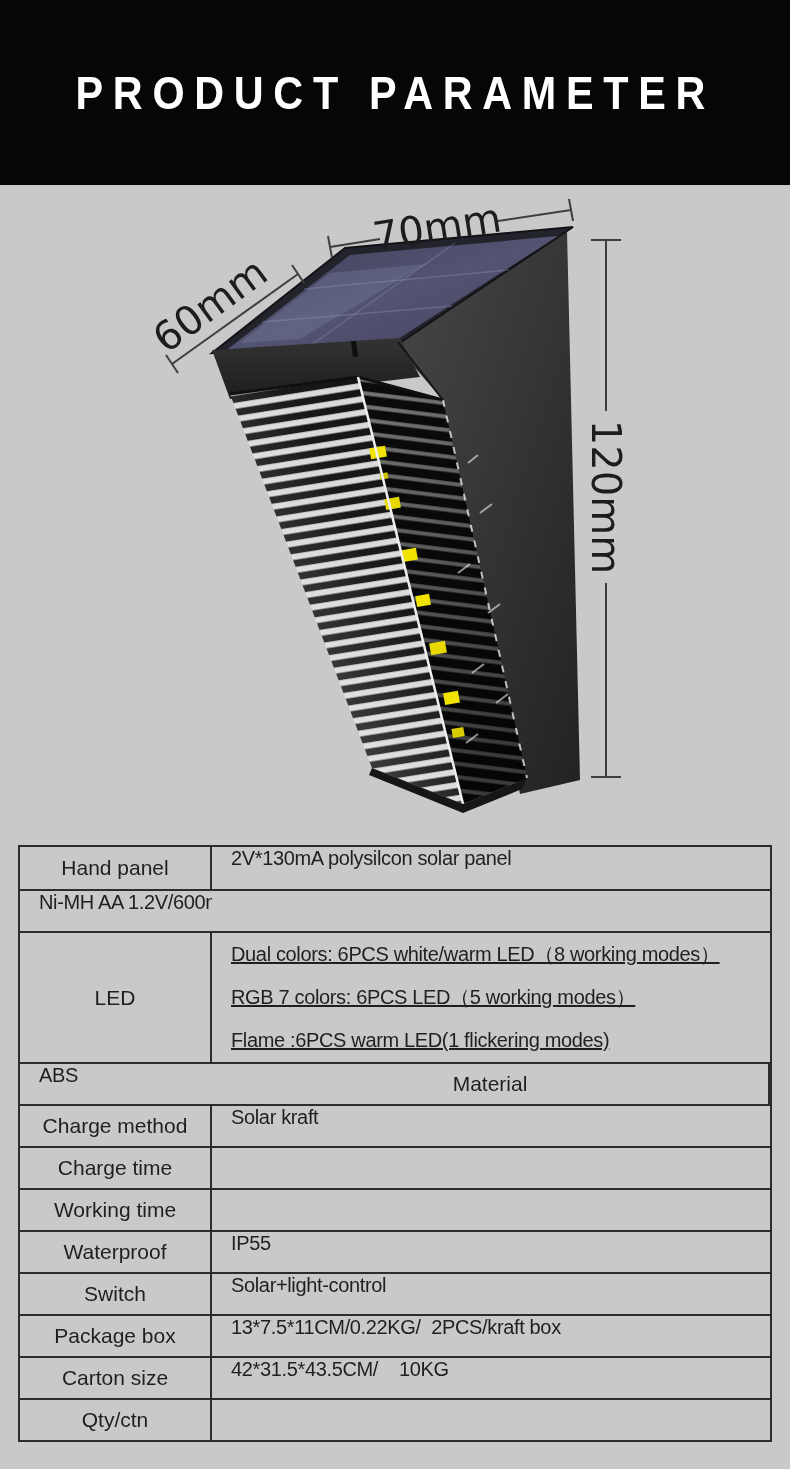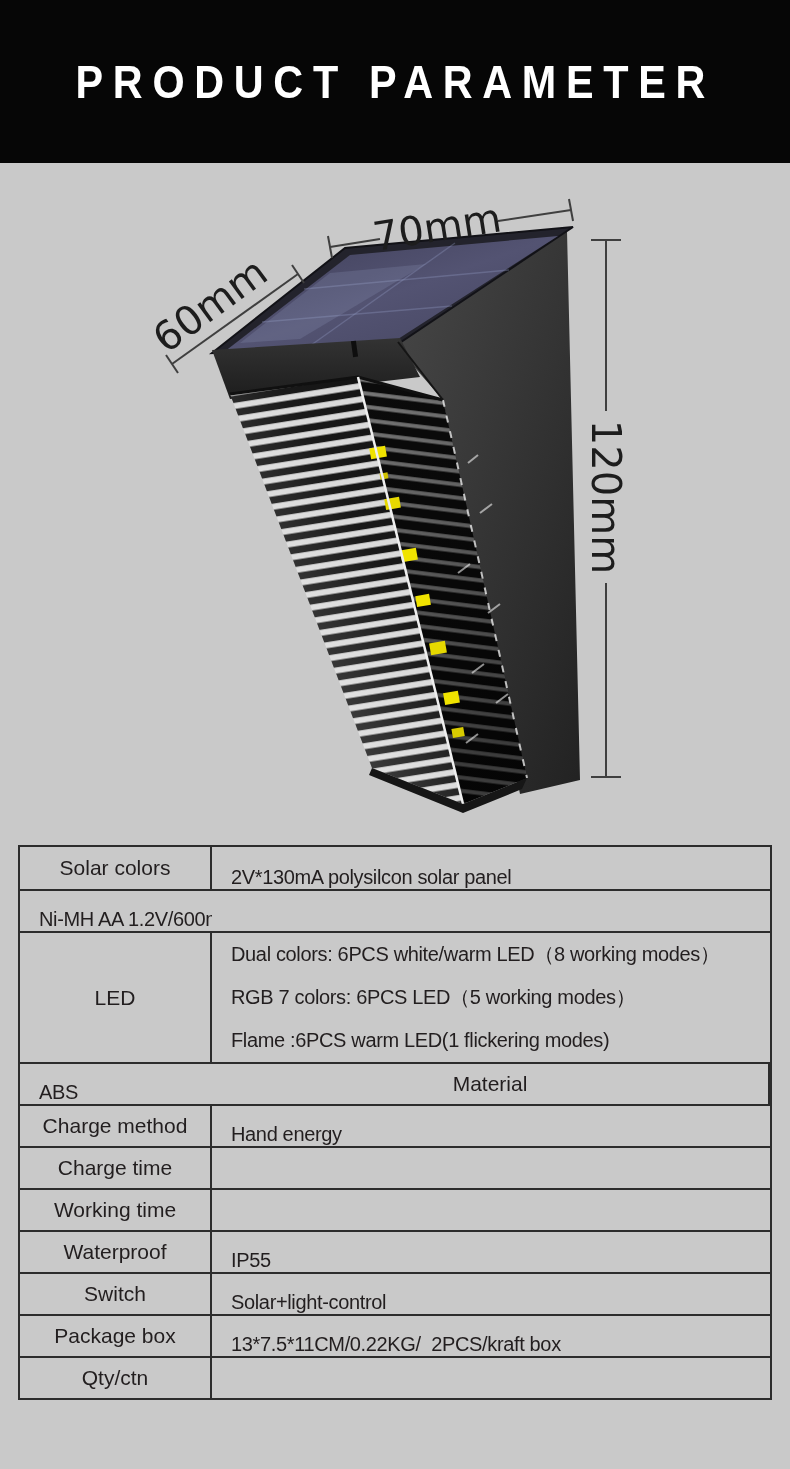--- a/index.html
+++ b/index.html
@@ -10,21 +10,21 @@
   html,body{width:790px;height:1469px;}
   body{
     background:var(--page_bg);
     font-family:"Liberation Sans", sans-serif;
     color:var(--text_color);
     position:relative;
     overflow:hidden;
   }
   
   .hdr{
-    position:absolute;left:0;top:0;width:790px;height:163px;
+    position:absolute;left:0;top:0;width:790px;height:185px;
     background:var(--header_bg);
     display:flex;align-items:center;justify-content:center;
   }
   .hdr .title{
     color:var(--header_text);
     font-size:47px;font-weight:bold;
     letter-spacing:11px;
     transform:scaleX(0.88);
     white-space:nowrap;
   }
@@ -44,26 +44,26 @@
   .row + .row{border-top:2px solid var(--table_border);}
   .r-norm{height:42px;}
   .r-led{height:131px;}
   .cell{min-width:0;}
   .cell.label{
     border-right:2px solid var(--table_border);
     display:flex;align-items:center;justify-content:center;
     font-size:21px;
   }
   .cell.value{
-    display:flex;flex-direction:column;justify-content:flex-end;
+    display:flex;flex-direction:column;justify-content:flex-start;
     padding-left:19px;font-size:20px;letter-spacing:-0.35px;
     overflow:hidden;
   }
   .cell.value .vline{white-space:pre;}
-  .r-led .cell.value .vline{height:43px;display:flex;align-items:center;}
+  .r-led .cell.value .vline{height:43px;display:flex;align-items:center;text-decoration:underline;}
 </style>
 </head>
 <body>
 
 <div class="hdr">
   <div class="title">PRODUCT PARAMETER</div>
 </div>
 
 <svg class="figure" viewBox="0 0 790 700">
   <defs>
@@ -164,21 +164,21 @@
     <line x1="591" y1="97" x2="621" y2="97"></line>
     <line x1="591" y1="634" x2="621" y2="634"></line>
   </g>
   <text class="dim-text" x="438" y="98" text-anchor="middle" transform="rotate(-9 438 90)">70mm</text>
   <text class="dim-text" x="210" y="176" text-anchor="middle" transform="rotate(-36 210 162)">60mm</text>
   <text class="dim-text" x="606" y="368" text-anchor="middle" transform="rotate(90 606 354)">120mm</text>
 </svg>
 
 <div class="spec-table">
   <div class="row r-norm">
-    <div class="cell label">Solar colors</div>
+    <div class="cell label">Hand panel</div>
     <div class="cell value">
         <div class="vline">2V*130mA polysilcon solar panel</div>
       </div>
   </div>
   <div class="row r-norm">
     <div class="cell value">
         <div class="vline">Ni-MH AA 1.2V/600mA</div>
       </div>
   </div>
   <div class="row r-led">
@@ -191,21 +191,21 @@
   </div>
   <div class="row r-norm">
     <div class="cell value">
         <div class="vline">ABS</div>
       </div>
     <div class="cell label">Material</div>
   </div>
   <div class="row r-norm">
     <div class="cell label">Charge method</div>
     <div class="cell value">
-        <div class="vline">Hand energy</div>
+        <div class="vline">Solar kraft</div>
       </div>
   </div>
   <div class="row r-norm">
     <div class="cell label">Charge time</div>
   </div>
   <div class="row r-norm">
     <div class="cell label">Working time</div>
   </div>
   <div class="row r-norm">
     <div class="cell label">Waterproof</div>
@@ -219,15 +219,21 @@
         <div class="vline">Solar+light-control</div>
       </div>
   </div>
   <div class="row r-norm">
     <div class="cell label">Package box</div>
     <div class="cell value">
         <div class="vline">13*7.5*11CM/0.22KG/  2PCS/kraft box</div>
       </div>
   </div>
   <div class="row r-norm">
+    <div class="cell label">Carton size</div>
+    <div class="cell value">
+        <div class="vline">42*31.5*43.5CM/    10KG</div>
+      </div>
+  </div>
+  <div class="row r-norm">
     <div class="cell label">Qty/ctn</div>
   </div>
 </div>
 
 </body></html>

